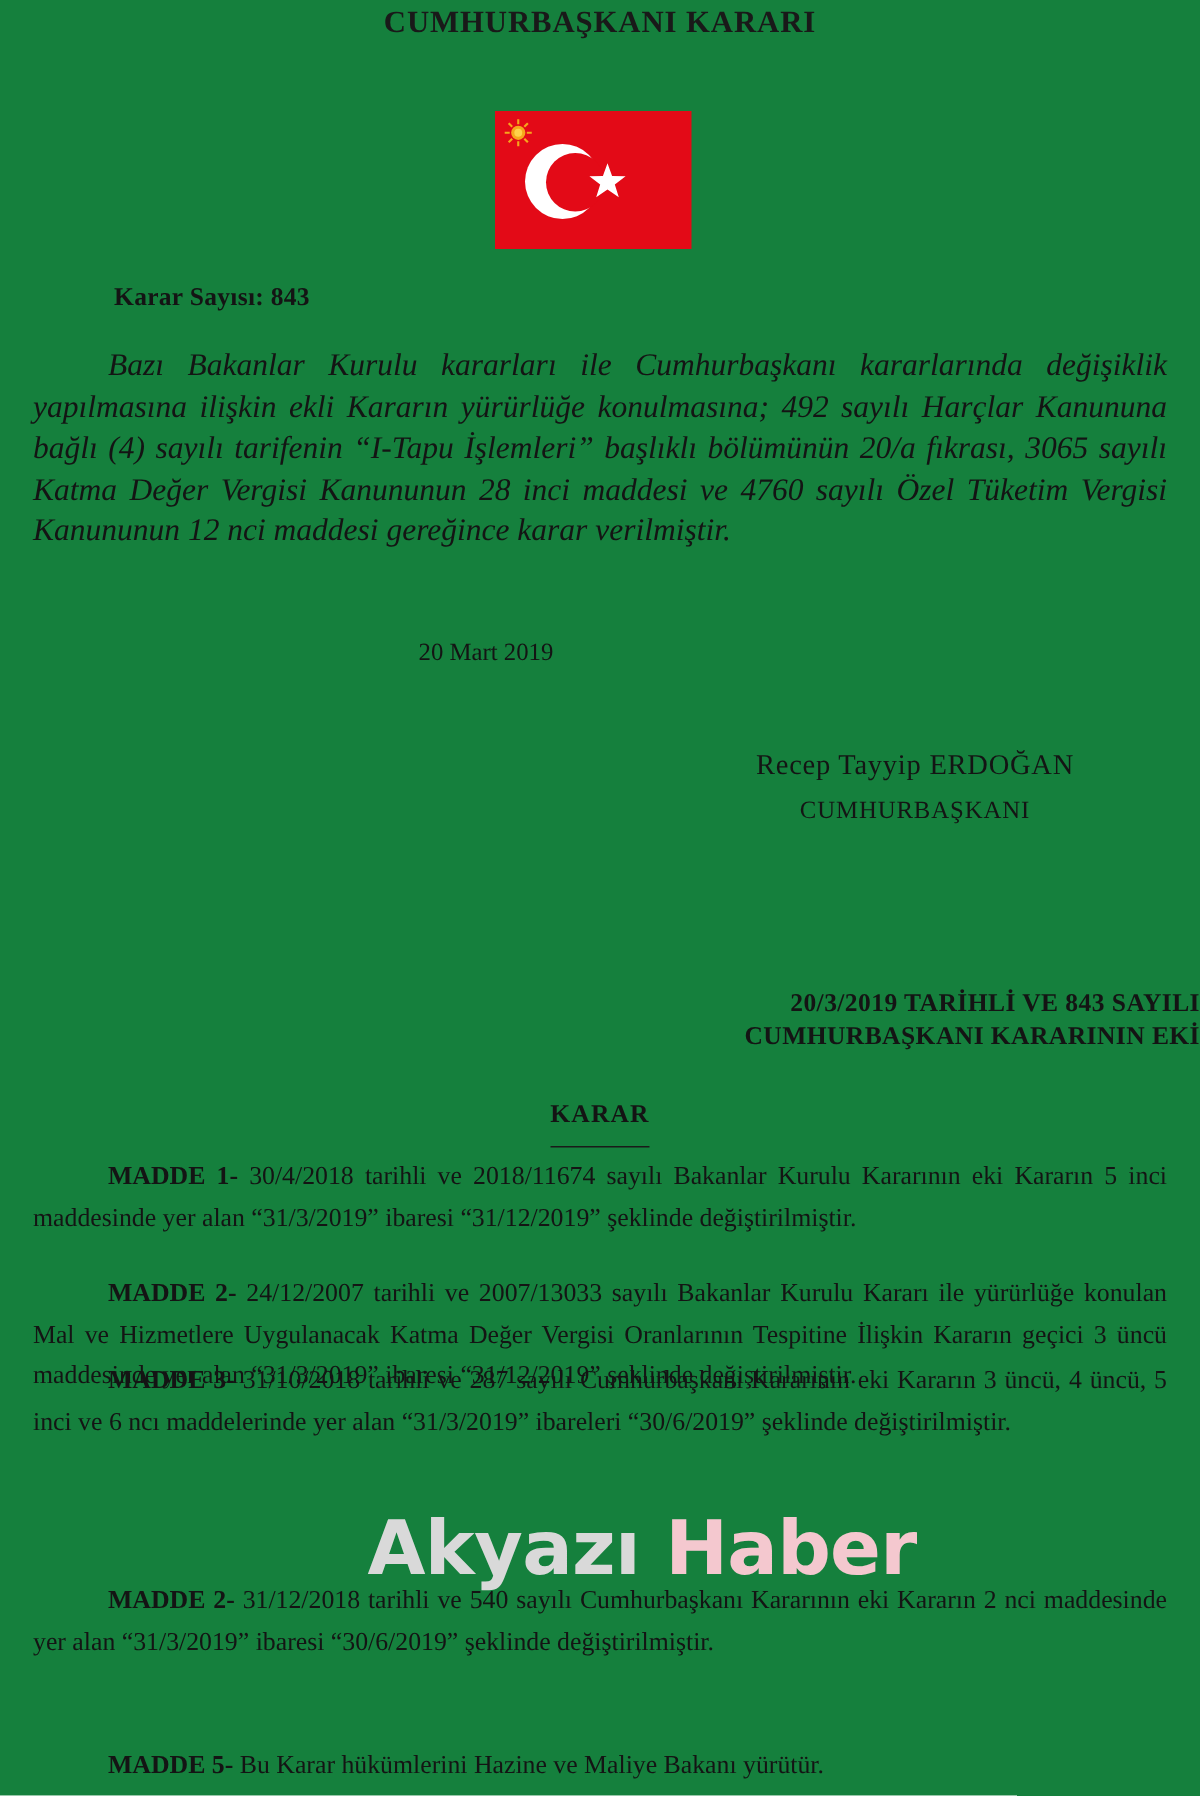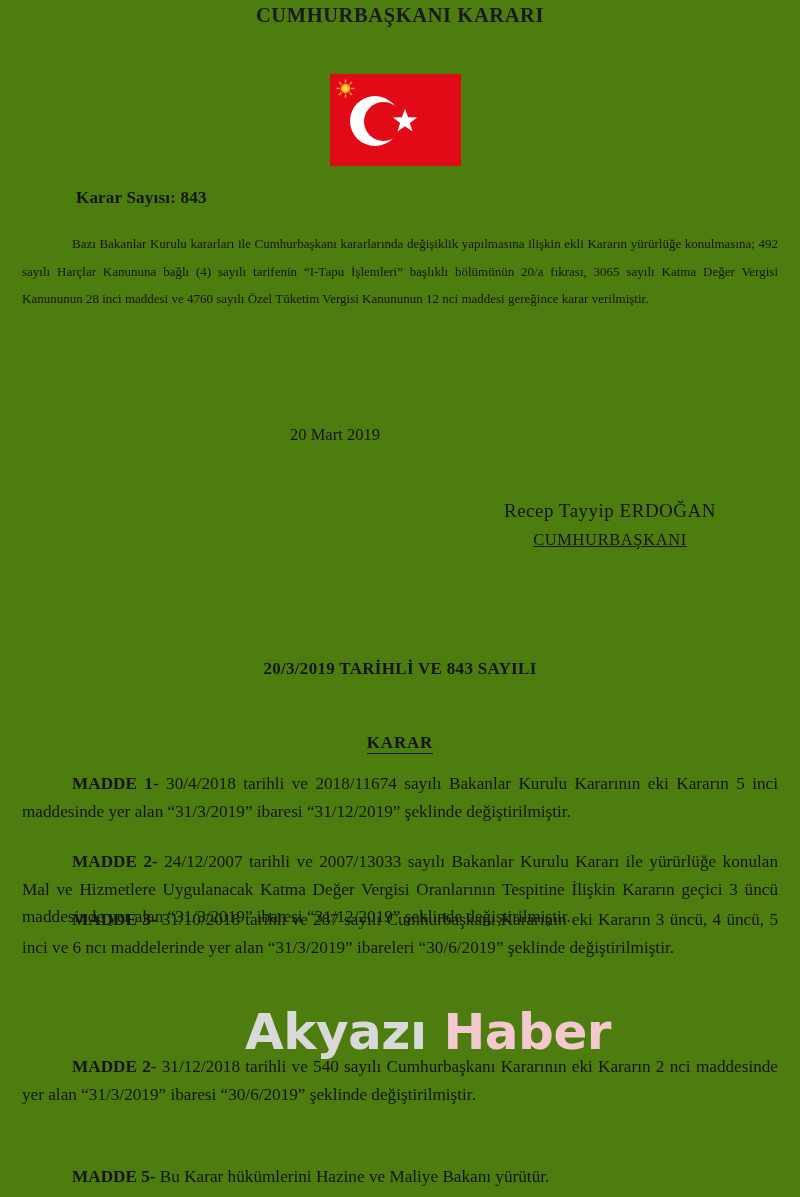--- a/index.html
+++ b/index.html
@@ -7,21 +7,21 @@
     margin: 0;
     padding: 0;
     background: #ffffff;
   }
 
   .page {
     position: relative;
     width: 800px;
     height: 1197px;
     margin: 0 auto;
-    background: #4d7c0f;
+    background: #15803d;
     overflow: hidden;
     font-family: "Liberation Serif", "DejaVu Serif", serif;
     color: #141414;
     -webkit-font-smoothing: antialiased;
   }
 
   
   .doc-title {
     position: absolute;
     top: 4px;
@@ -93,31 +93,32 @@
     font-size: 17px;
     font-weight: bold;
     letter-spacing: 0.2px;
   }
 
   .intro-para {
     position: absolute;
     top: 230px;
     left: 22px;
     width: 756px;
-    font-size: 13px;
+    font-size: 21px;
     line-height: 27.5px;
     text-align: justify;
     text-indent: 50px;
     text-justify: inter-word;
+    font-style: italic;
   }
 
   .decision-date {
     position: absolute;
     top: 425px;
-    left: 11px;
+    left: 0;
     width: 648px;
     text-align: center;
     font-size: 16.5px;
   }
 
   .signature {
     position: absolute;
     top: 500px;
     left: 420px;
     width: 380px;
@@ -125,49 +126,48 @@
   }
   .signature .name {
     font-size: 19px;
     font-weight: normal;
     letter-spacing: 0.5px;
   }
   .signature .role {
     margin-top: 8px;
     font-size: 16.5px;
     letter-spacing: 0.6px;
-    text-decoration: underline;
   }
 
   
   .annex-heading {
     position: absolute;
     top: 658px;
     left: 0;
     width: 800px;
-    text-align: center;
+    text-align: right;
     font-size: 17px;
     font-weight: bold;
     line-height: 22px;
     letter-spacing: 0.3px;
   }
 
   .annex-karar {
     position: absolute;
     top: 733px;
     left: 0;
     width: 800px;
     text-align: center;
     font-size: 17px;
     font-weight: bold;
     letter-spacing: 0.8px;
   }
   .annex-karar span {
     border-bottom: 1.6px solid #1a1a1a;
-    padding-bottom: 1px;
+    padding-bottom: 12px;
   }
 
   .article {
     position: absolute;
     left: 22px;
     width: 756px;
     font-size: 17.2px;
     line-height: 27.5px;
     text-align: justify;
     text-indent: 50px;
@@ -242,20 +242,21 @@
 
   <div class="decision-date">20 Mart 2019</div>
 
   <div class="signature">
     <div class="name">Recep Tayyip ERDOĞAN</div>
     <div class="role">CUMHURBAŞKANI</div>
   </div>
 
   <div class="annex-heading">
     <div>20/3/2019 TARİHLİ VE 843 SAYILI</div>
+    <div>CUMHURBAŞKANI KARARININ EKİ</div>
   </div>
 
   <div class="annex-karar">
     <span>KARAR</span>
   </div>
 
   <div class="watermark">
     <span class="wm-a">Akyazı</span><span>&nbsp;</span><span class="wm-b">Haber</span>
   </div>
 

